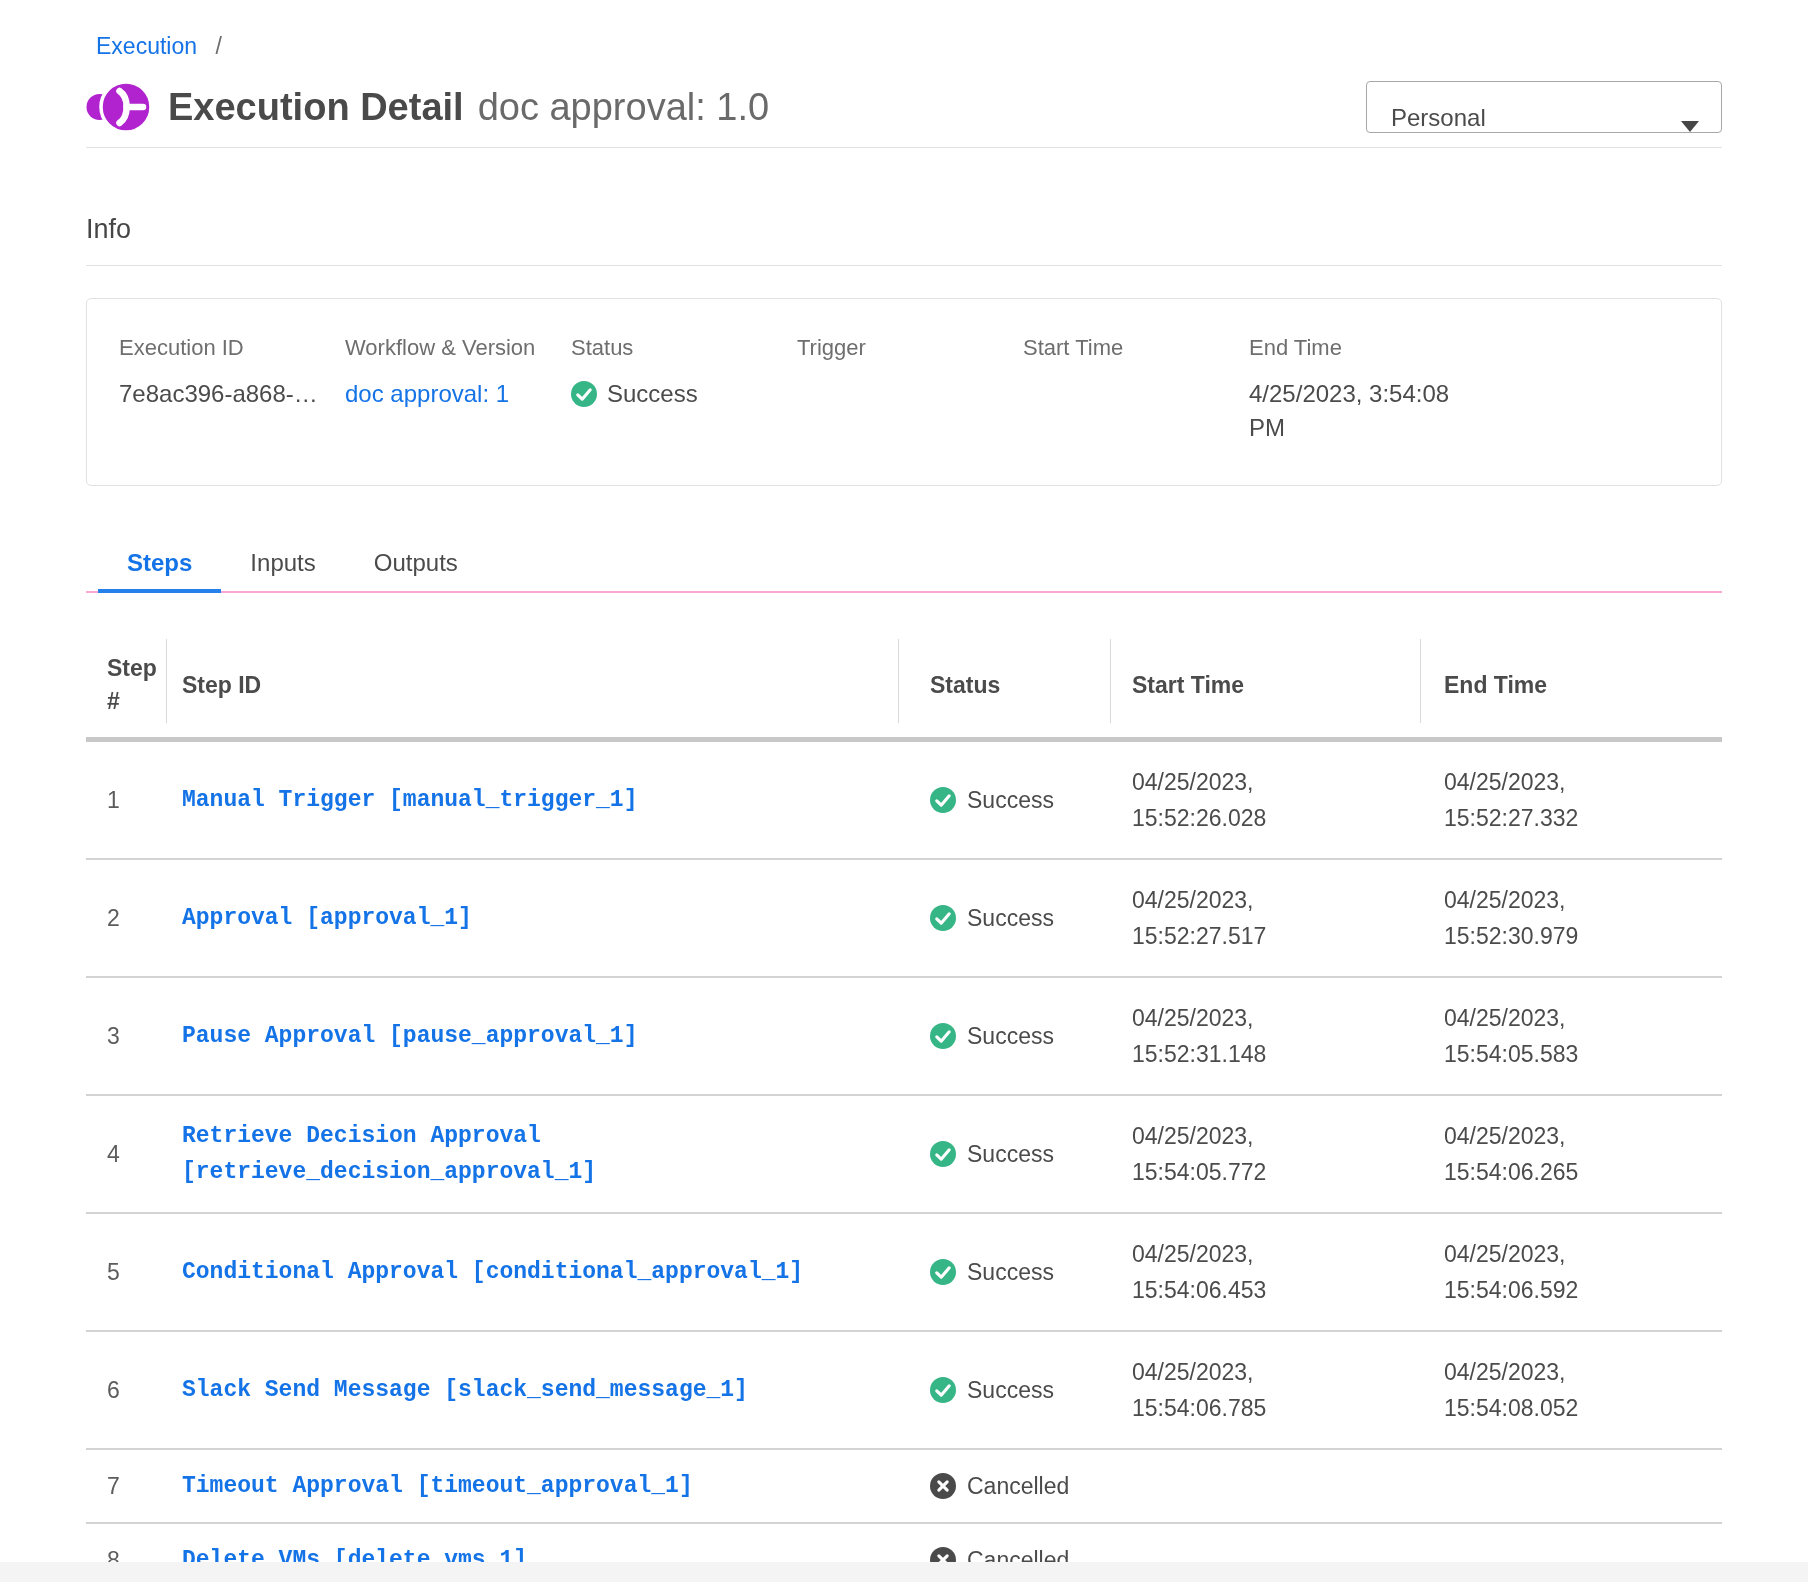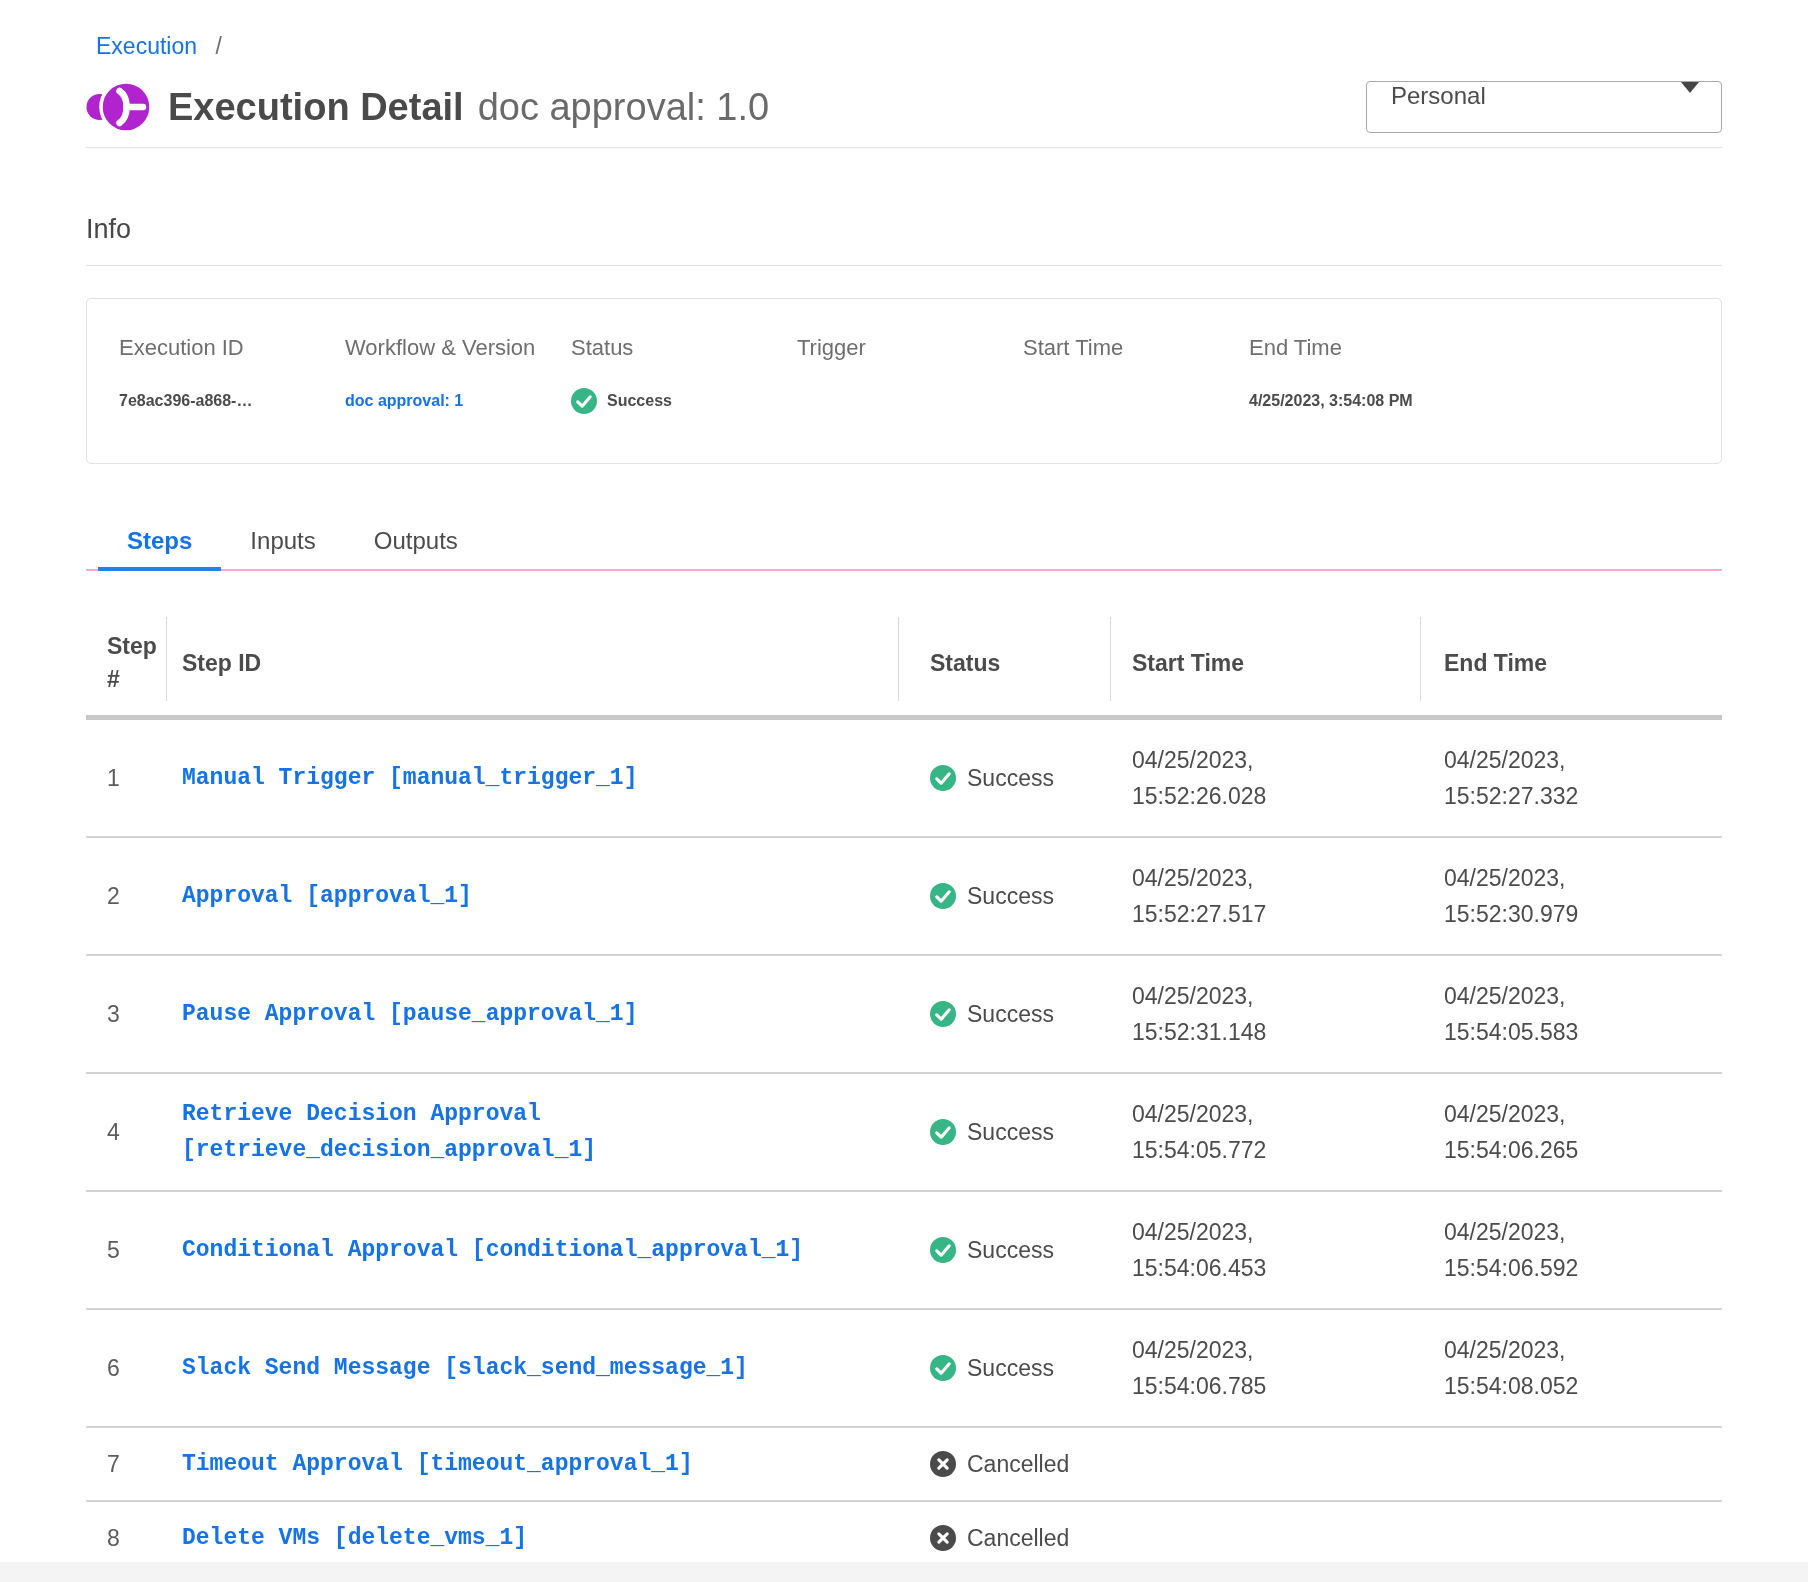--- a/index.html
+++ b/index.html
@@ -19,38 +19,38 @@
   .breadcrumb .sep { color: #6e6e6e; margin-left: 12px; }
 
   
   .title-row { display: flex; align-items: center; margin-top: 18px; }
   .wf-icon { width: 66px; height: 60px; display: inline-flex; flex: 0 0 auto; }
   .title-row h1 { margin-left: 16px; font-size: 38px; font-weight: 700; color: #4a4a4a; white-space: nowrap; }
   .title-row h1 .t-sub { font-weight: 400; color: #6a6a6a; margin-left: 14px; }
   .workspace-select {
     margin-left: auto; width: 356px; height: 52px;
     border: 1px solid #a8a8a8; border-radius: 4px;
-    display: flex; align-items: flex-start; padding: 0 22px 0 24px;
+    display: flex; align-items: flex-end; padding: 0 22px 0 24px;
     font-size: 24px; color: #4b4b4b; cursor: pointer; background: #fff;
   }
   .caret { margin-left: auto; width: 0; height: 0; border-left: 9px solid transparent; border-right: 9px solid transparent; border-top: 11px solid #464646; }
 
   .rule { border: none; border-top: 1px solid #e1e1e1; height: 0; }
   .title-rule { margin-top: 10px; }
 
   
   .info-title { margin-top: 66px; font-size: 27px; font-weight: 400; color: #464646; }
   .info-rule { margin-top: 20px; }
   .info-card {
     margin-top: 32px; border: 1px solid #e1e1e1; border-radius: 5px; background: #fff;
     padding: 36px 32px 40px 32px; min-height: 166px;
     display: grid; grid-template-columns: repeat(5, 226px) 1fr; column-gap: 0;
   }
   .info-field .lbl { font-size: 22px; color: #6e6e6e; line-height: 26px; }
-  .info-field .val { margin-top: 23px; font-size: 16px; font-weight: 700; color: #4b4b4b; line-height: 34px; max-width: 210px; }
+  .info-field .val { margin-top: 16px; font-size: 24px; font-weight: 400; color: #4b4b4b; line-height: 34px; max-width: 210px; }
   .info-field .val a { color: #1473e6; text-decoration: none; cursor: pointer; }
   .status-inline { display: flex; align-items: center; gap: 10px; font-weight: 400; }
   .status-inline svg { flex: 0 0 auto; }
 
   
   .tabs { margin-top: 50px; display: flex; padding-left: 12px; border-bottom: 2px solid #f9a8d4; }
   .tab { font-size: 24px; color: #4b4b4b; padding: 13px 29px 14px 29px; position: relative; cursor: pointer; }
   .tab.active { color: #1473e6; font-weight: 600; }
   .tab.active::after { content: ""; position: absolute; left: 0; right: 0; bottom: -2px; height: 4px; background: #2680eb; }
 

